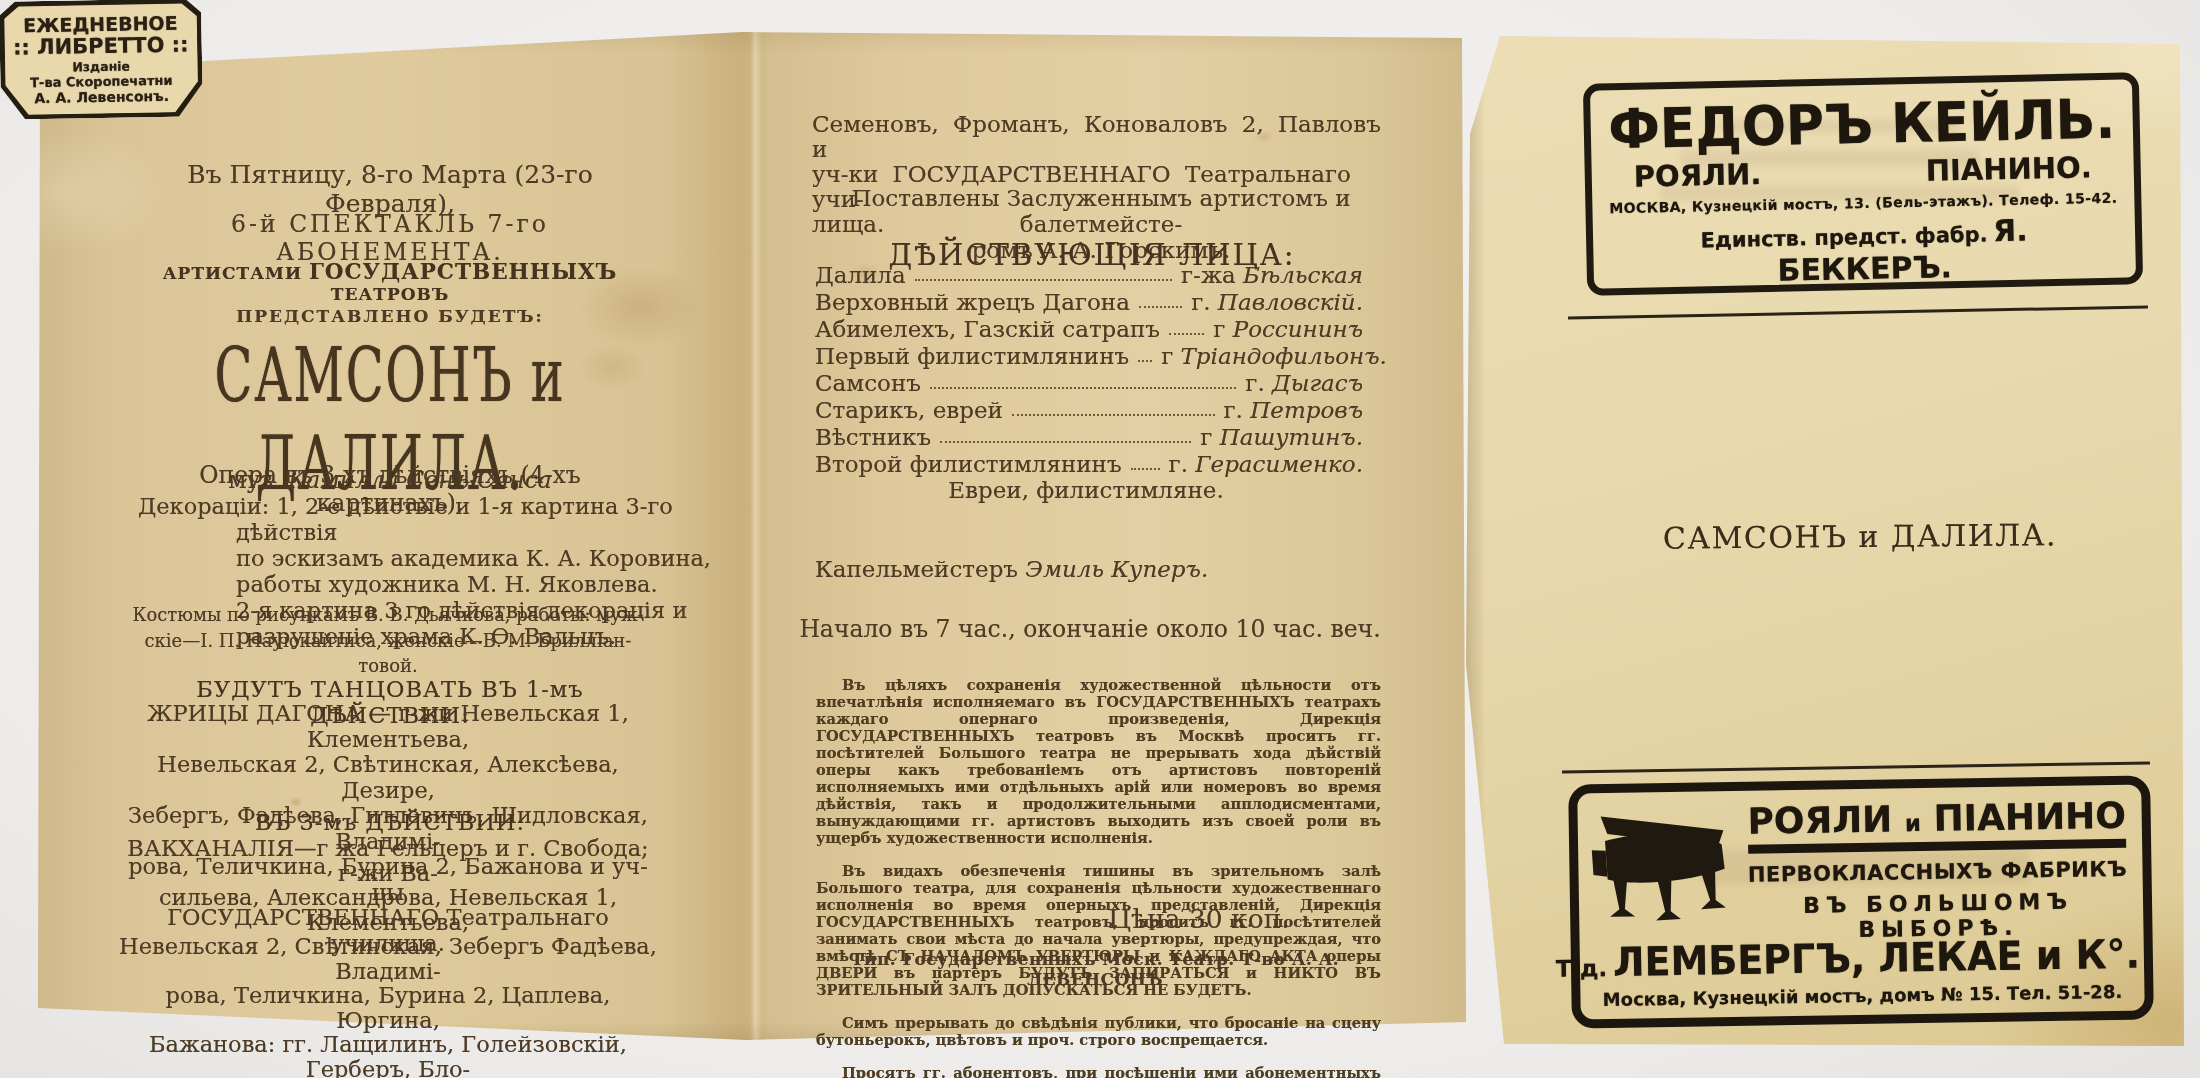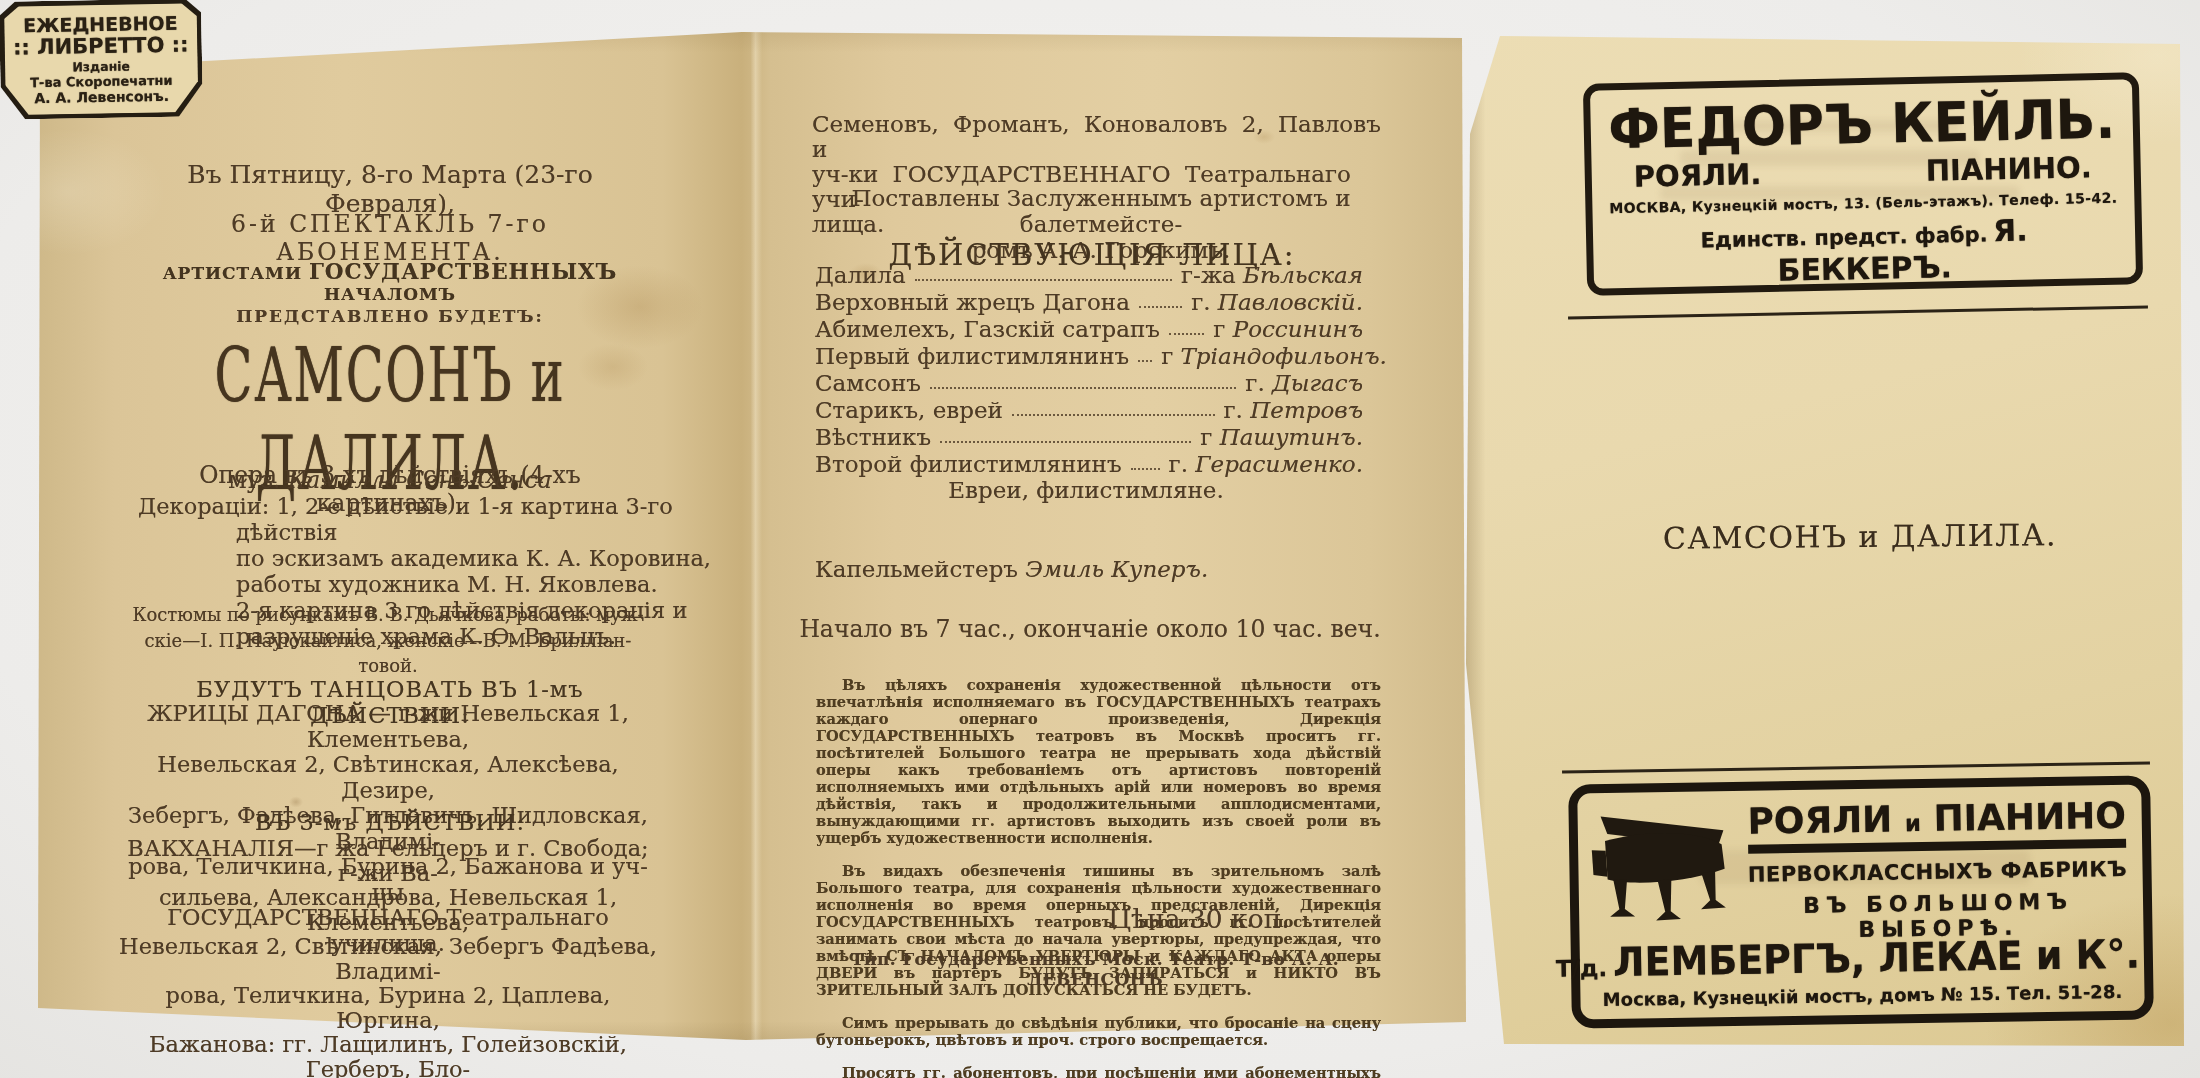--- a/index.html
+++ b/index.html
@@ -114,21 +114,21 @@
 <div id="stage">
 
   <div id="spread" class="sheet"></div>
   <div id="leaf" class="sheet"></div>
 
   <div class="t ctr date-line">Въ Пятницу, 8-го Марта (23-го Февраля),</div>
   <div class="t ctr spect-line">6-й СПЕКТАКЛЬ 7-го АБОНЕМЕНТА.</div>
   <div class="t ctr artists-line">
     <span>АРТИСТАМИ</span>
     <span class="big">ГОСУДАРСТВЕННЫХЪ</span>
-    <span>НАЧАЛОМЪ</span>
+    <span>ТЕАТРОВЪ</span>
   </div>
   <div class="t ctr presented">ПРЕДСТАВЛЕНО БУДЕТЪ:</div>
   <div class="t ctr opera-title">САМСОНЪ и ДАЛИЛА.</div>
   <div class="t ctr opera-form">Опера въ 3-хъ дѣйствіяхъ (4-хъ картинахъ),</div>
   <div class="t ctr composer">
     <span>муз.</span>
     <span class="it">Камилла Сенъ-Санса</span>
   </div>
   <div class="t lines decorations">Декораціи: 1, 2-е дѣйствіе и 1-я картина 3-го дѣйствія
 по эскизамъ академика К. А. Коровина,

